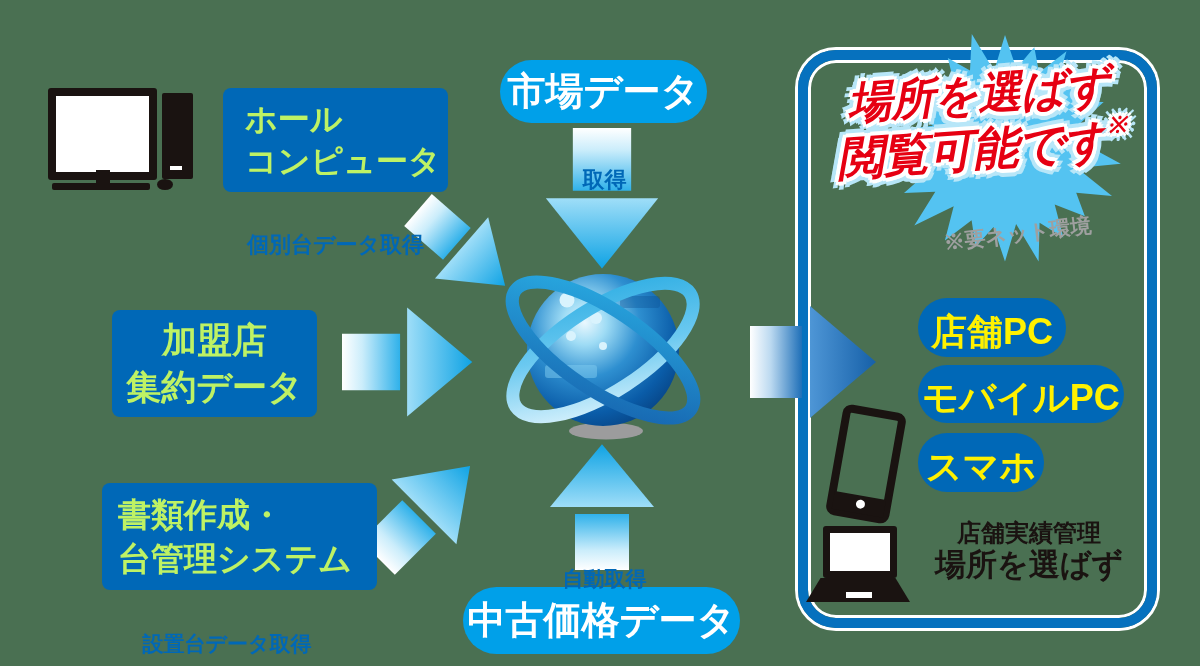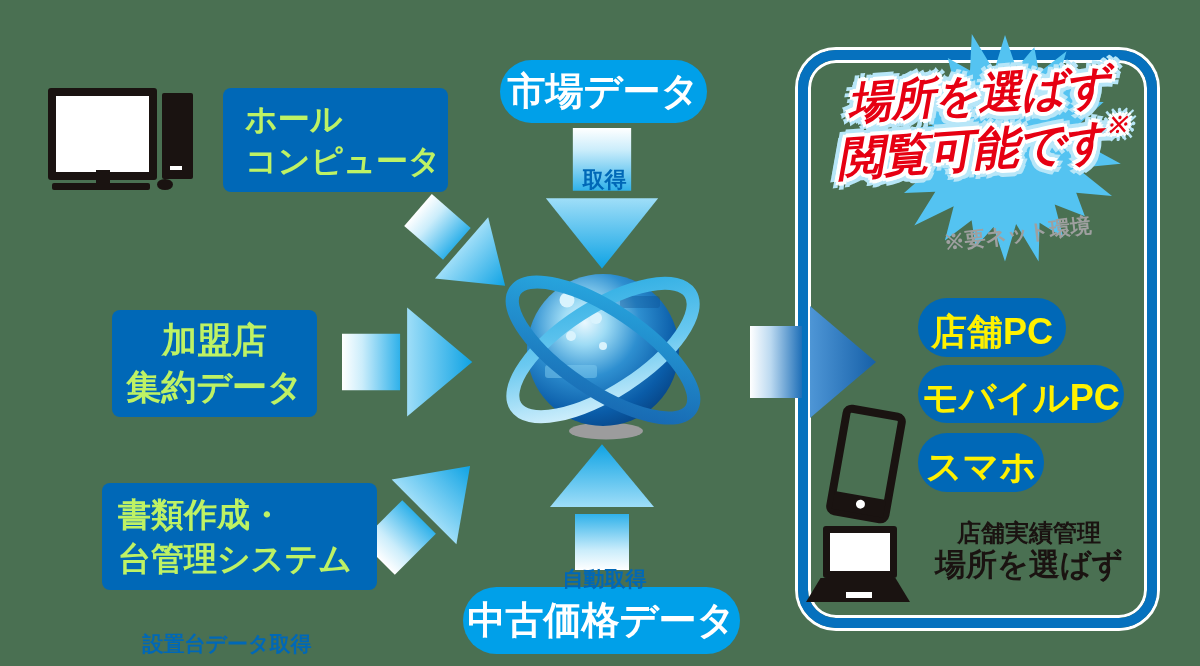--- a/index.html
+++ b/index.html
@@ -141,20 +141,21 @@
     <div class="base"></div>
     <div class="tower"></div>
     <div class="tower-slit"></div>
     <div class="mouse"></div>
   </div>
 
   <div class="abs box box-hall">
     <span>ホール</span>
     <span>コンピュータ</span>
   </div>
+  <div class="abs note note-hall">個別台データ取得</div>
 
   <div class="abs pill pill-market">
     <span>市場データ</span>
   </div>
   <div class="abs note note-market">取得</div>
 
   <div class="abs box box-docs">
     <span>書類作成・</span>
     <span>台管理システム</span>
   </div>

